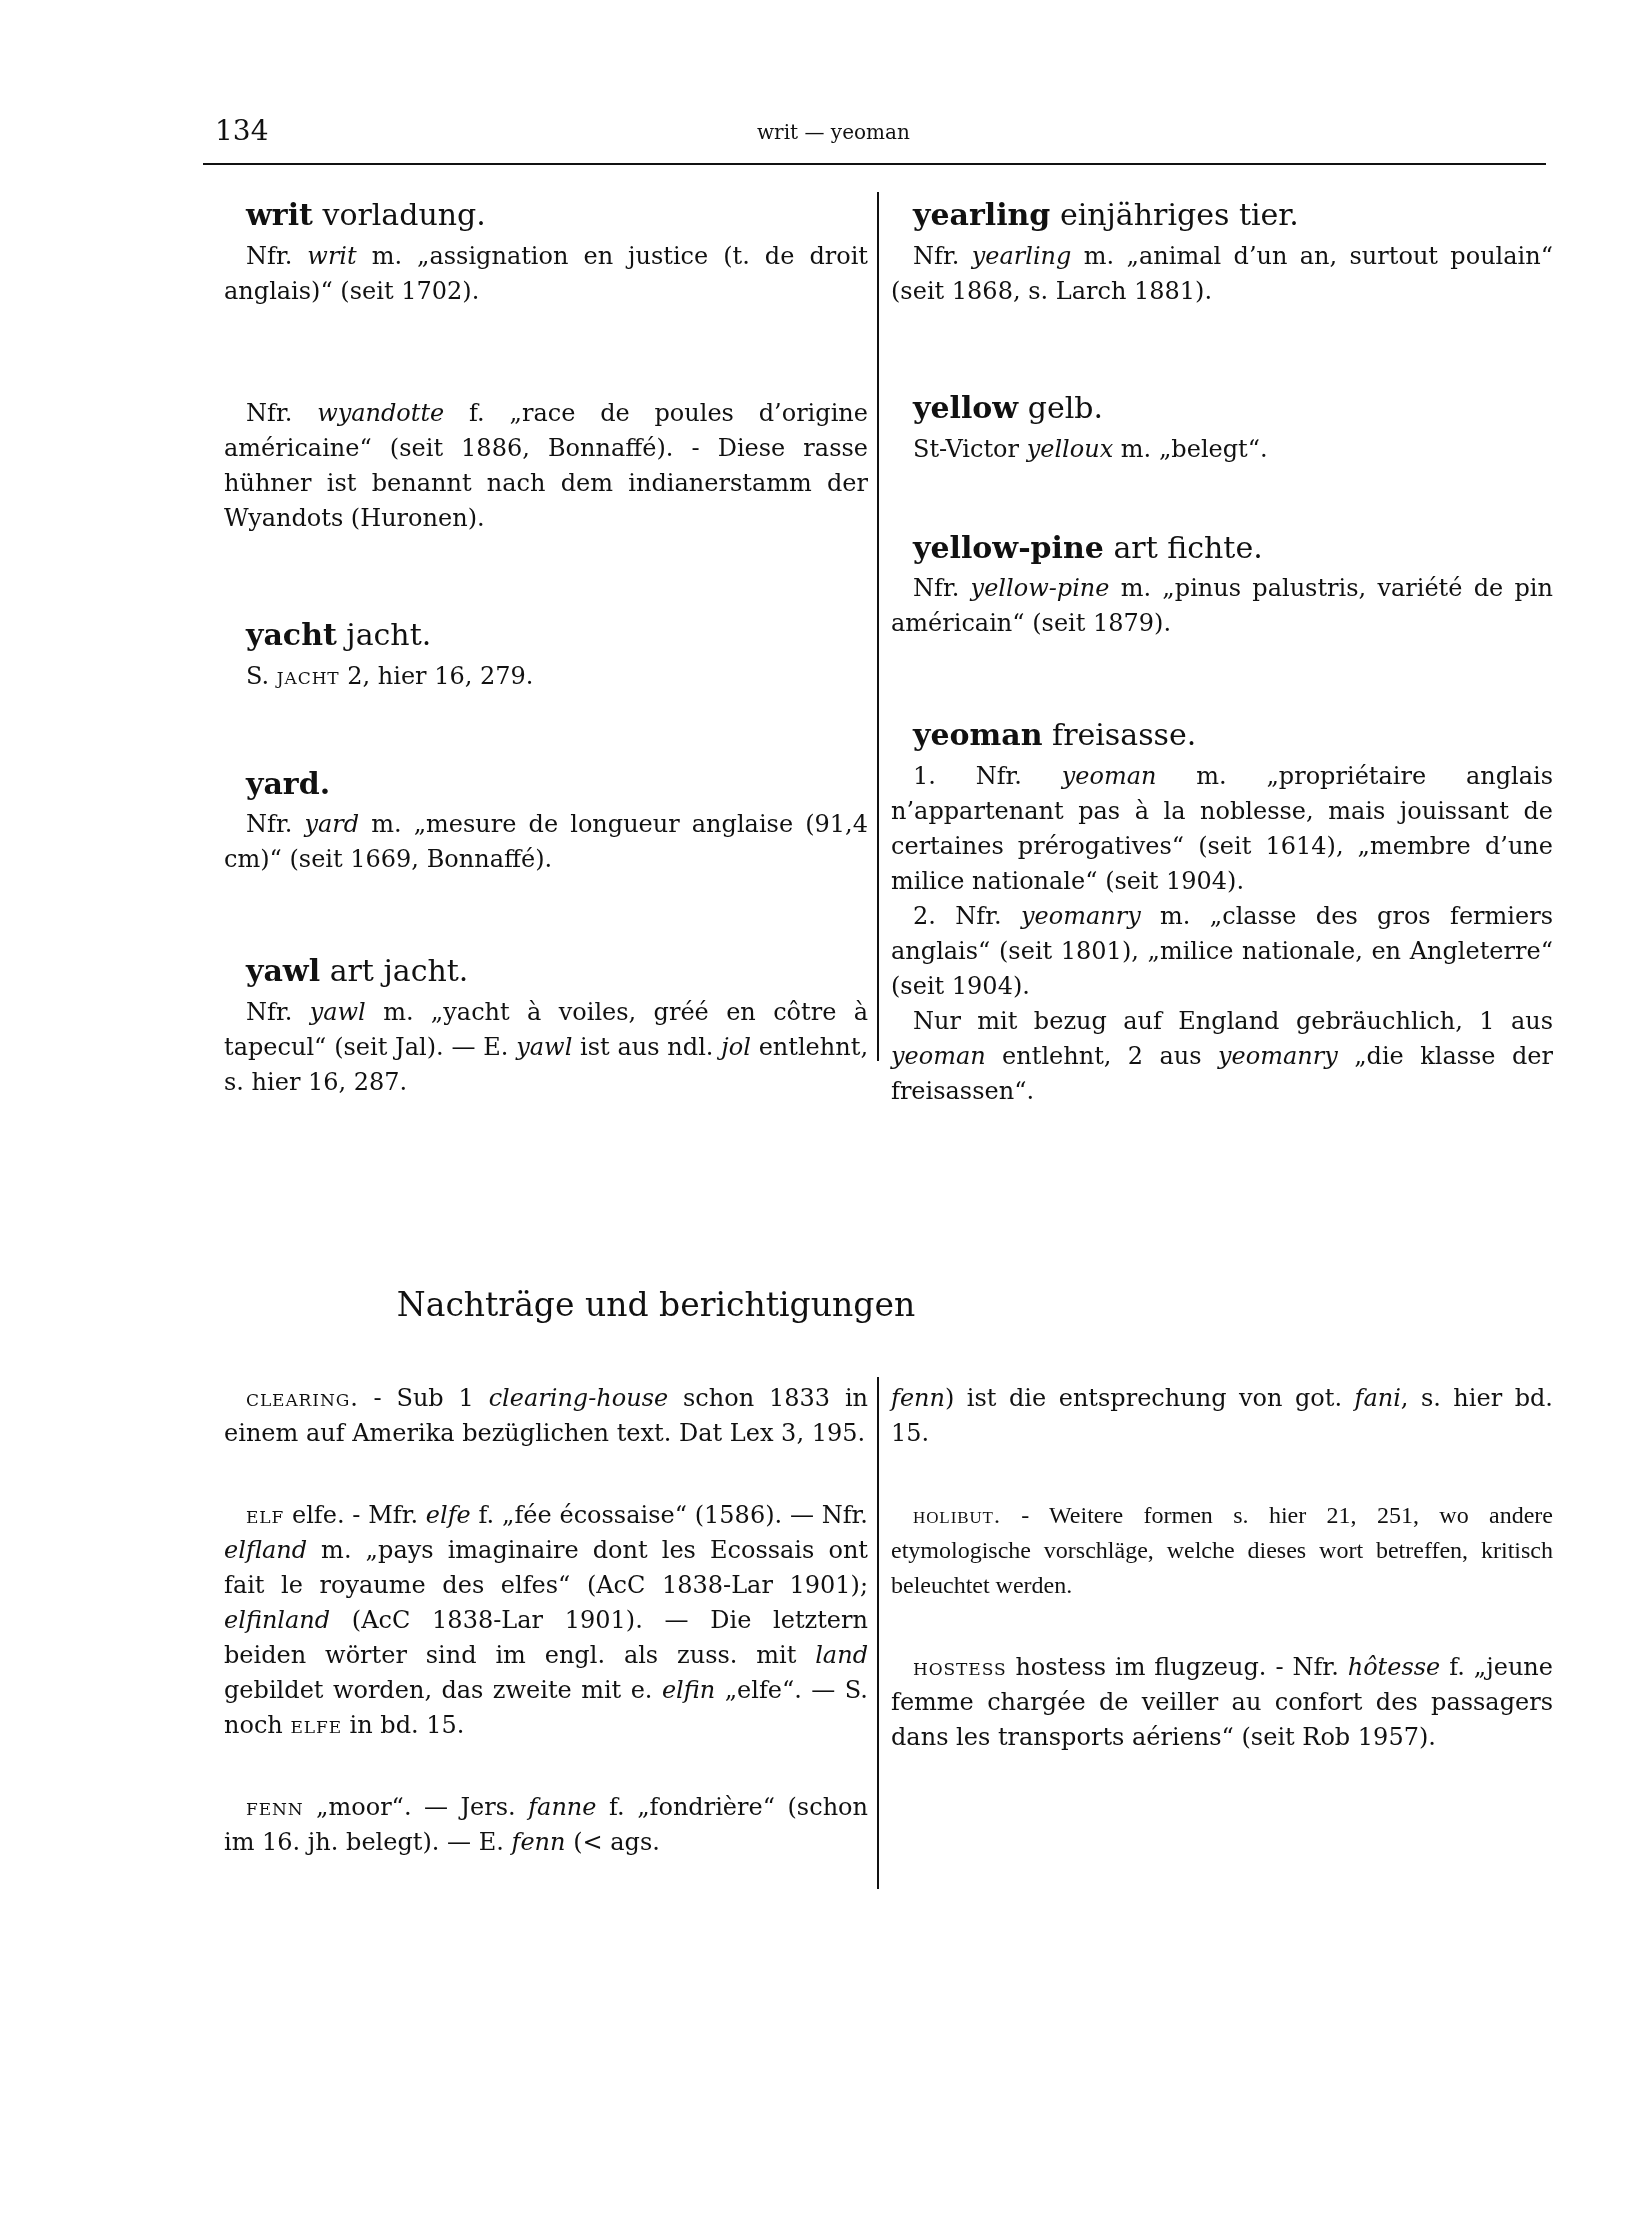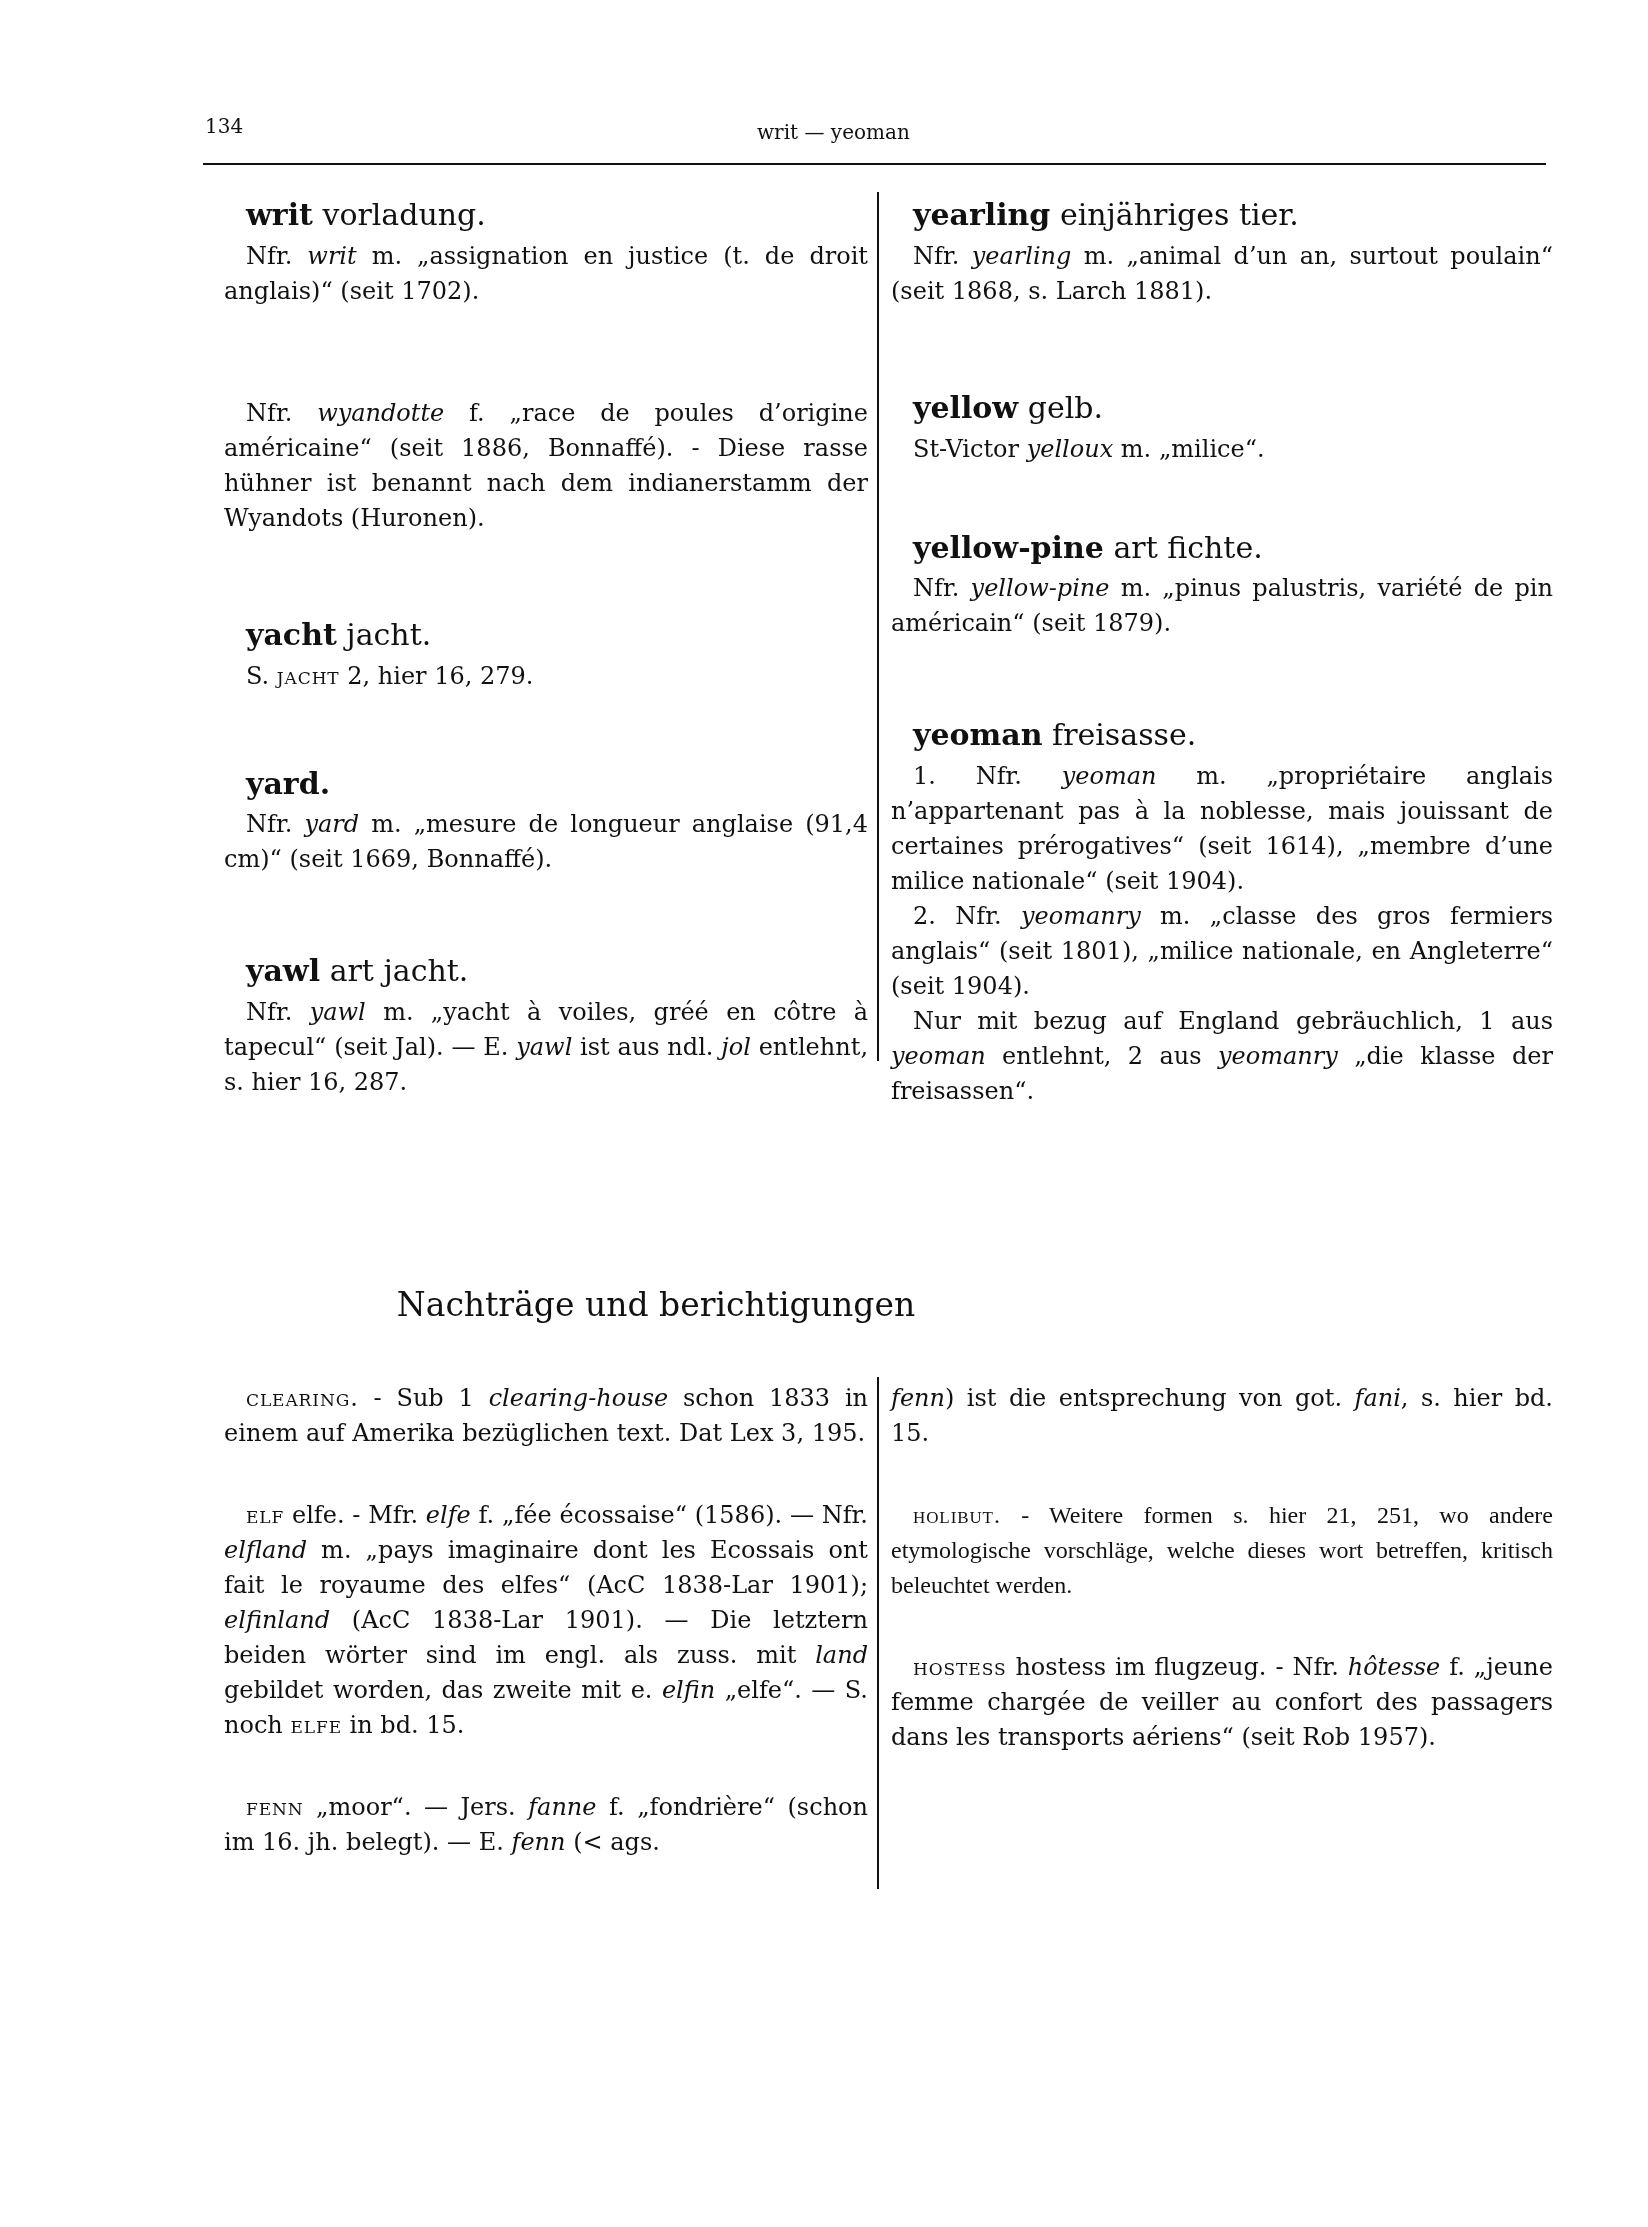--- a/index.html
+++ b/index.html
@@ -1,18 +1,18 @@
 <!DOCTYPE html>
 <html style="font-size:7.1px"><head>
 <meta charset="utf-8">
 <style>
   html, body { margin:0; padding:0; background:#ffffff; }
   body { width:1648px; height:2473px; position:relative; overflow:hidden;
          font-family:"DejaVu Serif", "Liberation Serif", serif; color:#111; }
-  .page-num { position:absolute; left:205px; top:114px; font-size:20px; }
+  .page-num { position:absolute; left:215px; top:114px; font-size:28px; }
   .running-head { position:absolute; left:757px; top:120px; font-size:20px; }
   .head-rule { position:absolute; left:203px; top:163px; width:1343px; height:2.2px; background:#111; }
   .col { position:absolute; width:644px; font-size:24px; line-height:35px; text-align:justify; }
   .col-left { left:224px; }
   .col-right { left:891px; width:662px; }
   .vrule { position:absolute; width:1.8px; background:#111; }
   .entry { margin:0; }
   .entry-head { font-size:30px; line-height:45px; margin-bottom:1.8px; }
   .entry-head b { font-weight:bold; }
   .entry p { margin:0; text-indent:22px; }
@@ -52,21 +52,21 @@
       <p><span>Nfr. </span><i>yawl</i><span> m. „yacht à voiles, gréé en côtre à tapecul“ (seit Jal). — E. </span><i>yawl</i><span> ist aus ndl. </span><i>jol</i><span> entlehnt, s. hier 16, 287.</span></p>
     </div>
   </div>
 <div class="col col-right" id="entries-right" style="top:192px;">
     <div class="entry" style="margin-top: 0px;">
       <div class="entry-head" style="margin-left: 22px;"><b>yearling</b><span> einjähriges tier.</span></div>
       <p><span>Nfr. </span><i>yearling</i><span> m. „animal d’un an, surtout poulain“ (seit 1868, s. Larch 1881).</span></p>
     </div>
     <div class="entry" style="margin-top: 76px;">
       <div class="entry-head" style="margin-left: 22px;"><b>yellow</b><span> gelb.</span></div>
-      <p><span>St-Victor </span><i>yelloux</i><span> m. „milice“.</span></p>
+      <p><span>St-Victor </span><i>yelloux</i><span> m. „belegt“.</span></p>
     </div>
     <div class="entry" style="margin-top: 58px;">
       <div class="entry-head" style="margin-left: 22px;"><b>yellow-pine</b><span> art fichte.</span></div>
       <p><span>Nfr. </span><i>yellow-pine</i><span> m. „pinus palustris, variété de pin américain“ (seit 1879).</span></p>
     </div>
     <div class="entry" style="margin-top: 71px;">
       <div class="entry-head" style="margin-left: 22px;"><b>yeoman</b><span> freisasse.</span></div>
       <p><span>1. Nfr. </span><i>yeoman</i><span> m. „propriétaire anglais n’appartenant pas à la noblesse, mais jouissant de certaines prérogatives“ (seit 1614), „membre d’une milice nationale“ (seit 1904).</span></p>
       <p><span>2. Nfr. </span><i>yeomanry</i><span> m. „classe des gros fermiers anglais“ (seit 1801), „milice nationale, en Angleterre“ (seit 1904).</span></p>
       <p><span>Nur mit bezug auf England gebräuchlich, 1 aus </span><i>yeoman</i><span> entlehnt, 2 aus </span><i>yeomanry</i><span> „die klasse der freisassen“.</span></p>

